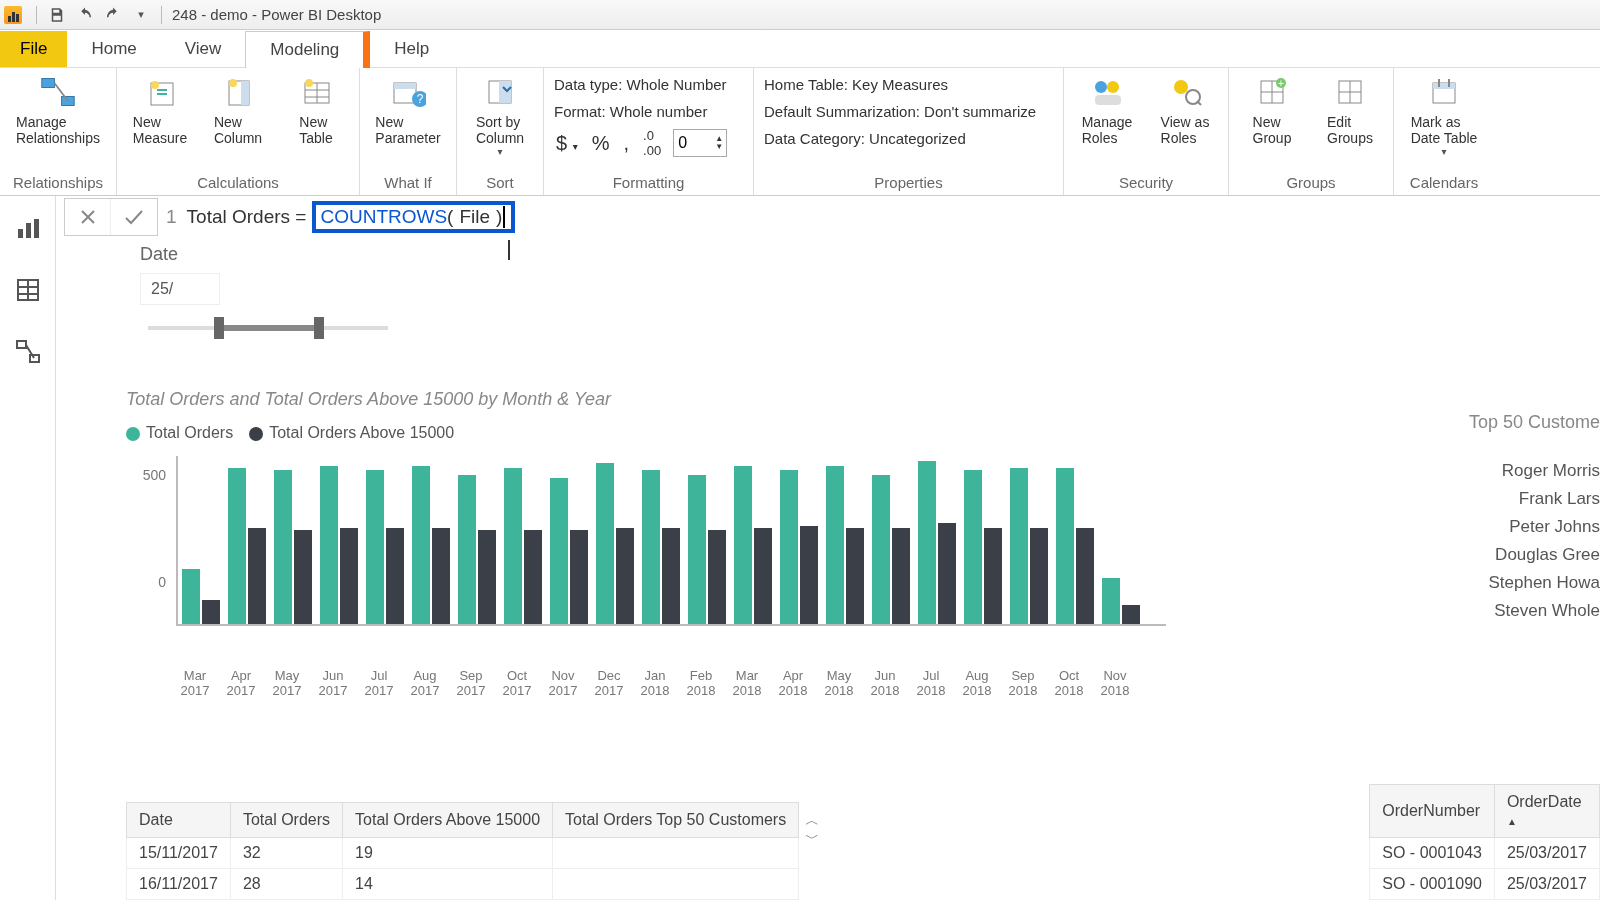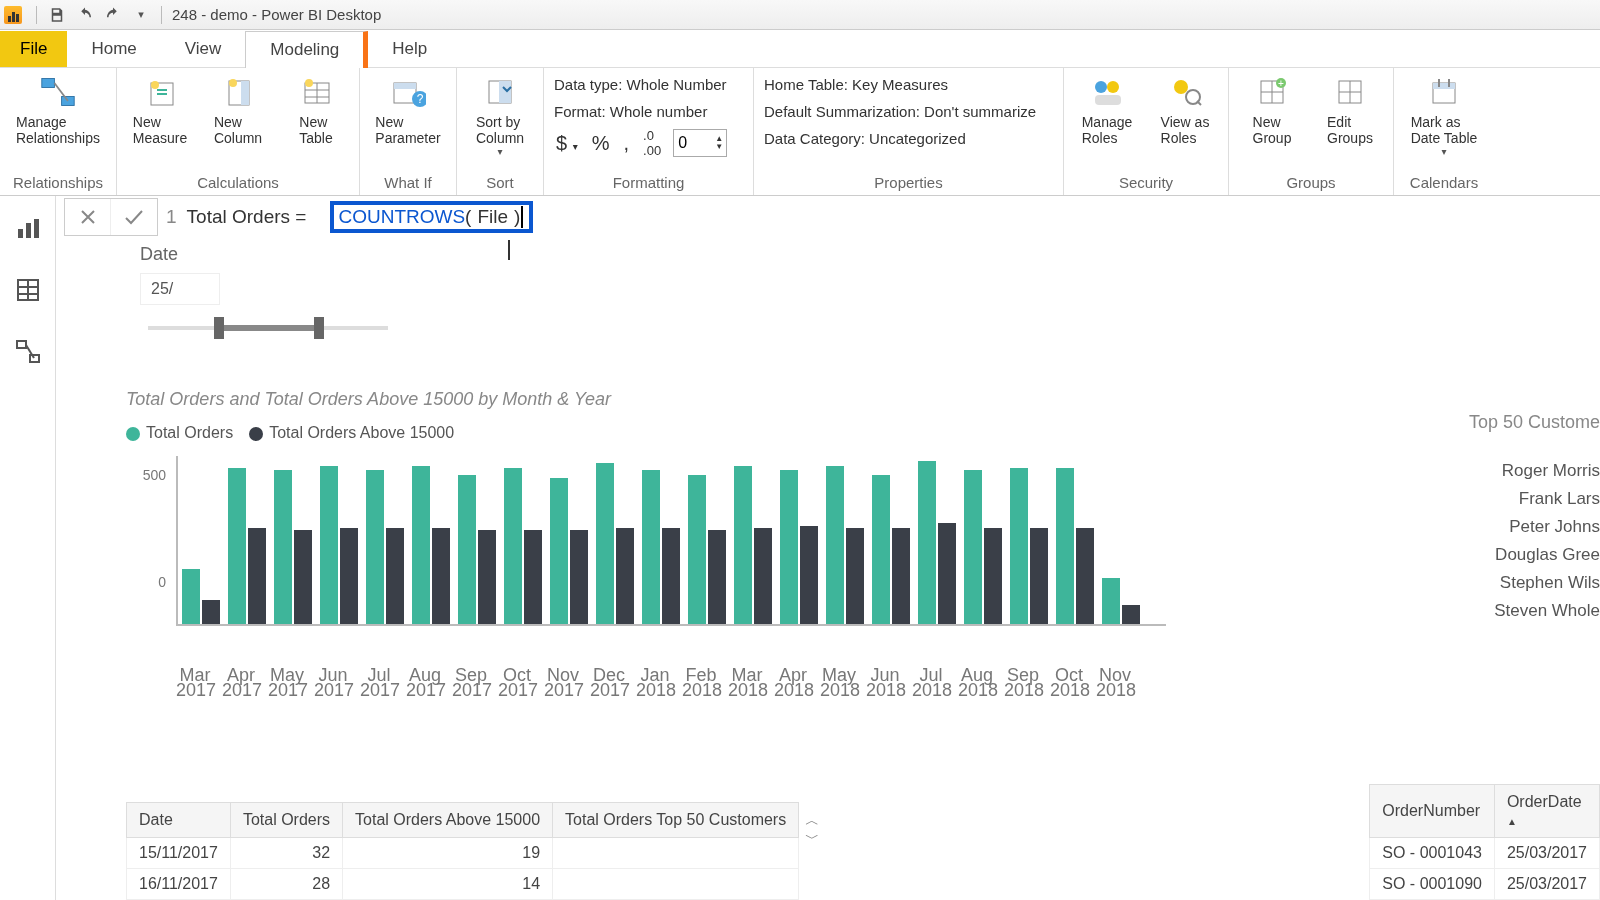--- a/index.html
+++ b/index.html
@@ -10,21 +10,21 @@
   .titlebar .app-icon { width: 18px; height: 18px; background: linear-gradient(#fdbb2d,#f7971e); border-radius: 2px; margin-right: 8px; display:flex;align-items:flex-end;justify-content:center;gap:1px;padding:2px;}
   .titlebar .app-icon span{width:3px;background:#333;}
   .titlebar .qat-btn { width: 26px; height: 26px; display: flex; align-items: center; justify-content: center; margin: 0 1px; cursor: pointer; }
   .titlebar .divider { width:1px;height:18px;background:#bbb;margin:0 6px;}
   .titlebar .title { font-size: 15px; color: #444; margin-left: 4px;}
   
   
   .menutabs { height: 38px; display: flex; align-items: flex-end; background:#fff; border-bottom:1px solid #ddd;}
   .menutabs .tab { padding: 8px 24px; font-size: 17px; color: #444; cursor: pointer; }
   .menutabs .tab.file { background:#f2c811; color:#000; font-weight:500; padding:8px 20px;}
-  .menutabs .tab.active { background:#fff; border-left:1px solid #ccc; border-right:5px solid #f97316; border-top:1px solid #ccc; position:relative; top:1px;}
+  .menutabs .tab.active { background:#fff; border-left:1px solid #ccc; border-right:7px solid #f97316; border-top:1px solid #ccc; position:relative; top:1px;}
   
   
   .ribbon { height: 128px; background:#fff; border-bottom:1px solid #ccc; display:flex; }
   .ribbon-group { border-right:1px solid #ddd; display:flex; flex-direction:column; padding:4px 8px 2px 8px; }
   .ribbon-group .controls { flex:1; display:flex; align-items:flex-start; gap:8px; }
   .ribbon-group .label { text-align:center; font-size:15px; color:#666; padding:2px 0;}
   .big-btn { display:flex; flex-direction:column; align-items:center; justify-content:flex-start; width:70px; cursor:pointer; padding-top:2px;}
   .big-btn .ico { width:36px; height:36px; margin-bottom:4px; display:flex;align-items:center;justify-content:center;}
   .big-btn .txt { font-size:14px; line-height:16px; color:#333;}
   .prop-line { font-size:15px; color:#333; padding:4px 2px; white-space:nowrap; cursor:pointer;}
@@ -65,33 +65,33 @@
   .legend{ margin-left:70px; margin-top:14px; display:flex; gap:16px; align-items:center; font-size:16px; color:#555;}
   .leg-dot{ width:14px; height:14px; border-radius:50%; display:inline-block; margin-right:6px; vertical-align:middle;}
   .chart-area{ margin-left:70px; margin-top:14px; position:relative; width:1040px; height:200px;}
   .y-axis{ position:absolute; left:0; top:0; bottom:30px; width:44px;}
   .y-tick{ position:absolute; right:4px; font-size:14px; color:#777; transform:translateY(-50%);}
   .plot{ position:absolute; left:50px; right:0; top:0; bottom:30px; border-bottom:2px solid #bbb; border-left:2px solid #bbb; display:flex; align-items:flex-end; gap:8px; padding:0 4px;}
   .bargrp{ display:flex; align-items:flex-end; gap:2px;}
   .bar-a{ background:#3eb59a; width:18px;}
   .bar-b{ background:#3a3f48; width:18px;}
   .x-labels{ position:absolute; left:50px; right:0; bottom:-42px; display:flex; gap:8px;}
-  .xl{ width:38px; text-align:center; font-size:18px; color:#777; line-height:15px;}
+  .xl{ width:38px; text-align:center; font-size:13px; color:#777; line-height:15px;}
   
   
   .right-list{ position:absolute; right:0; top:216px; width:160px; overflow:hidden; font-size:17px; color:#555;}
   .right-list .rl-title{ color:#888; font-size:18px; margin-bottom:24px; text-align:right;}
   .right-list .rl-item{ text-align:right; padding:4px 0;}
   
   
   .tables-row{ position:absolute; left:70px; bottom:0; display:flex; gap:300px;}
   table{ border-collapse:collapse; font-size:16px; color:#444;}
   th{ background:#f5f5f5; font-weight:400; padding:8px 12px; border:1px solid #ddd; text-align:left;}
   td{ padding:6px 12px; border:1px solid #eee;}
-  td.num{text-align:right;}
+  td.num{text-align:left;}
   .scroll-hint{ align-self:flex-start; margin-left:6px; font-size:14px; color:#888; margin-top:10px;}
   
   svg{display:block;}
 </style>
 </head>
 <body>
 
 <div class="titlebar">
   <div class="app-icon">
     <span style="height:40%"></span>
@@ -367,21 +367,21 @@
             </svg>
         </div>
         <div class="fb" style="border-right:none">
           <svg width="22" height="20">
               <path d="M3 11 L8 16 L19 4" fill="none" stroke="#888" stroke-width="2"></path>
             </svg>
         </div>
       </div>
       <div class="formula-text" style="position:relative">
         <span class="ln">1</span>
-        <span style="margin-right:24px;">Total Orders =</span>
+        <span style="margin-right:6px;">Total Orders =</span>
         <span class="highlight-box">
           <span class="fn-name">COUNTROWS</span>
             <span class="arg">(</span>
           <span class="arg" style="padding:0 6px">File</span>
           <span class="arg">)</span>
             <span style="width:2px;height:22px;background:#000;display:inline-block;margin-left:1px"></span>
         </span>
       </div>
     </div>
     <div style="position:absolute; left:452px; top:44px; width:2px; height:20px; background:#333;"></div>
@@ -518,21 +518,21 @@
         </div>
     </div>
 
     <div class="right-list">
       <div class="rl-title">Top 50 Custome</div>
       <div id="rlitems">
           <div class="rl-item">Roger Morris</div>
           <div class="rl-item">Frank Lars</div>
           <div class="rl-item">Peter Johns</div>
           <div class="rl-item">Douglas Gree</div>
-          <div class="rl-item">Stephen Wils</div>
+          <div class="rl-item">Stephen Howa</div>
           <div class="rl-item">Steven Whole</div>
         </div>
     </div>
 
     <div class="tables-row">
       <div style="display:flex">
         <table>
           <tbody>
               <tr>
             <th>Date</th>

